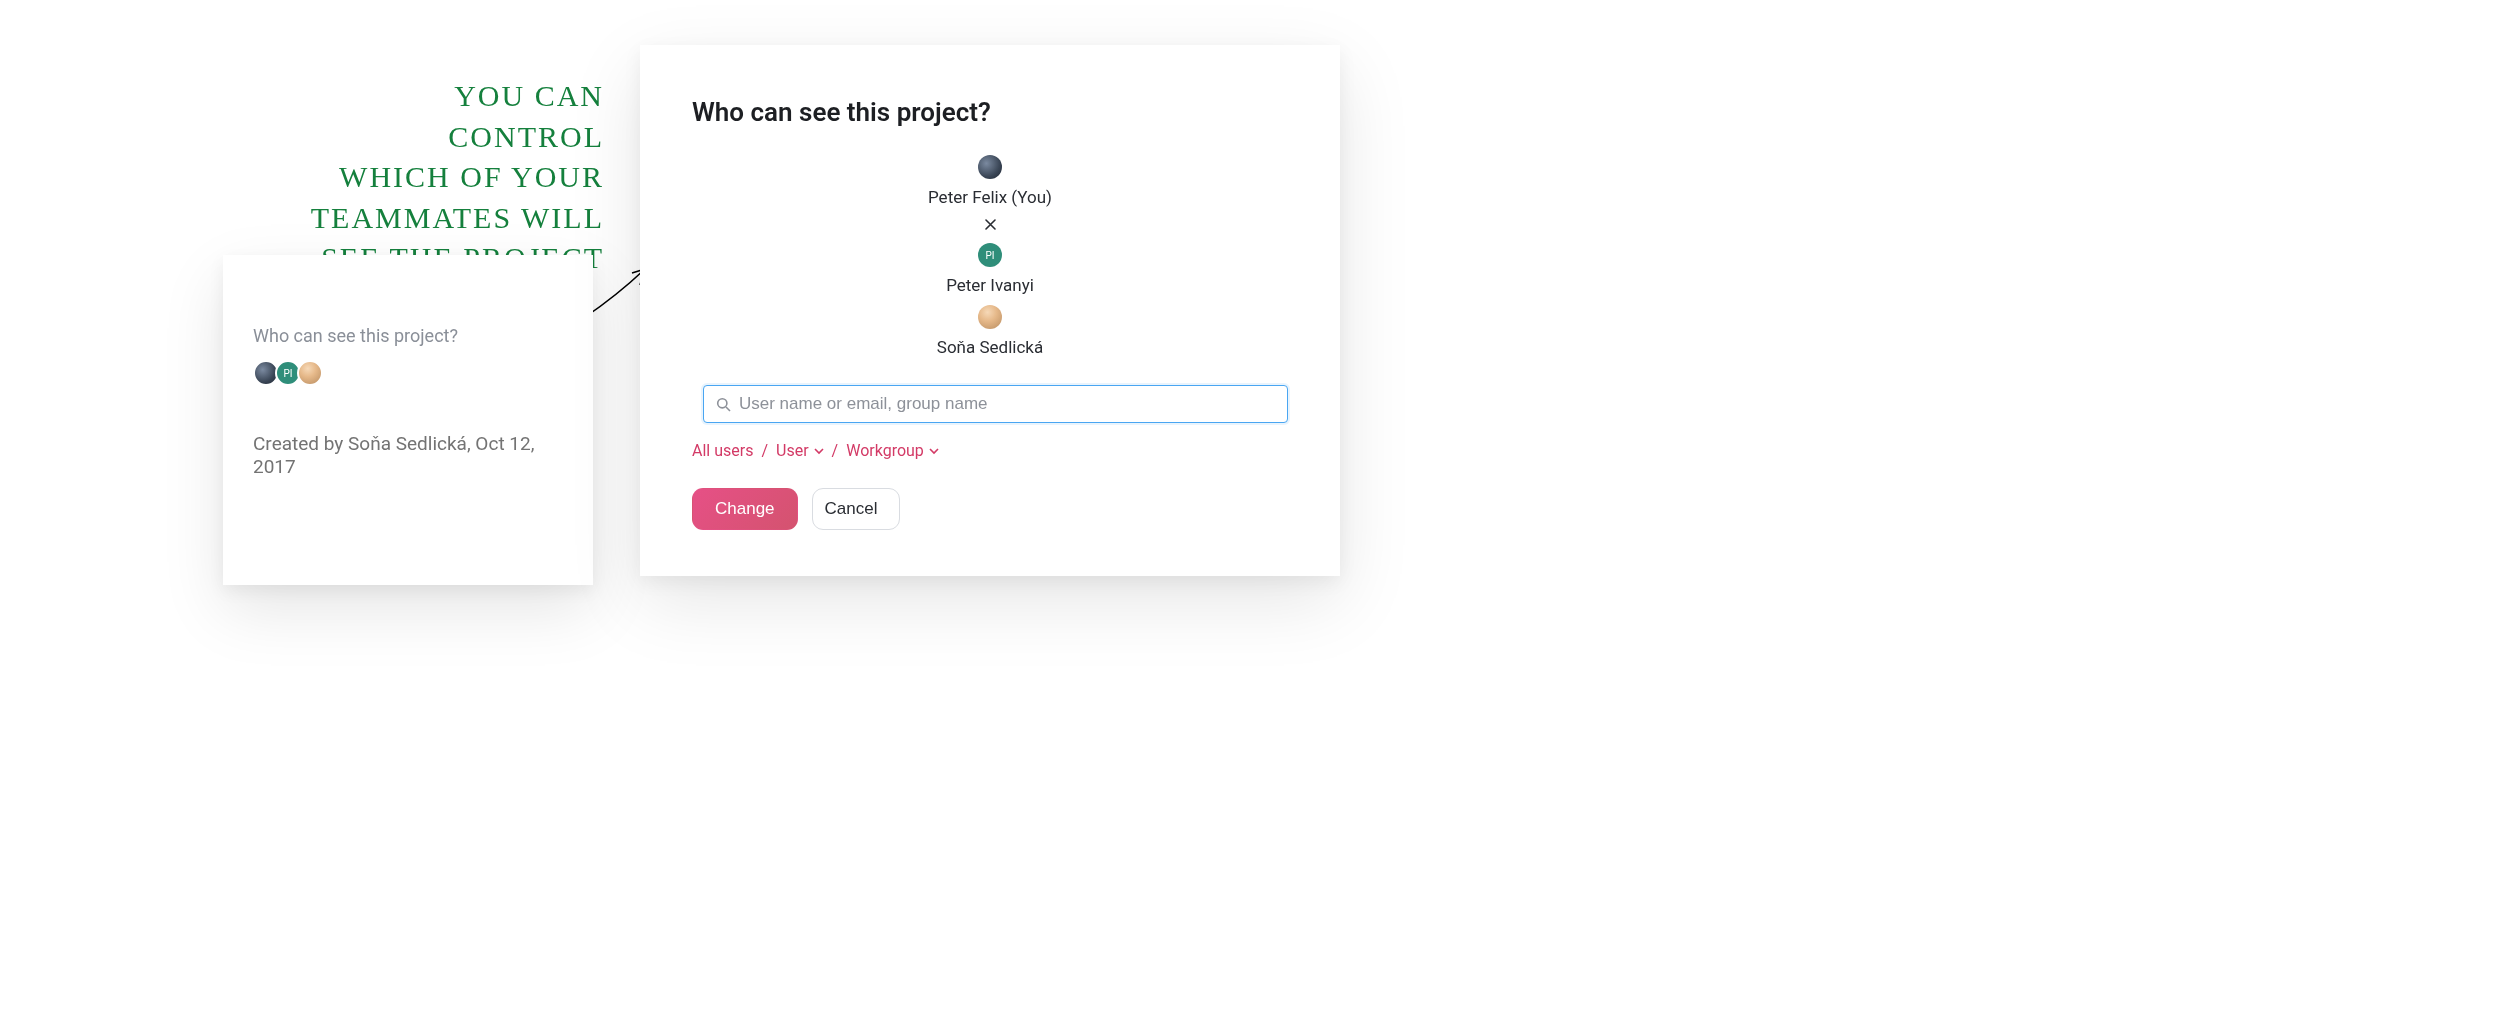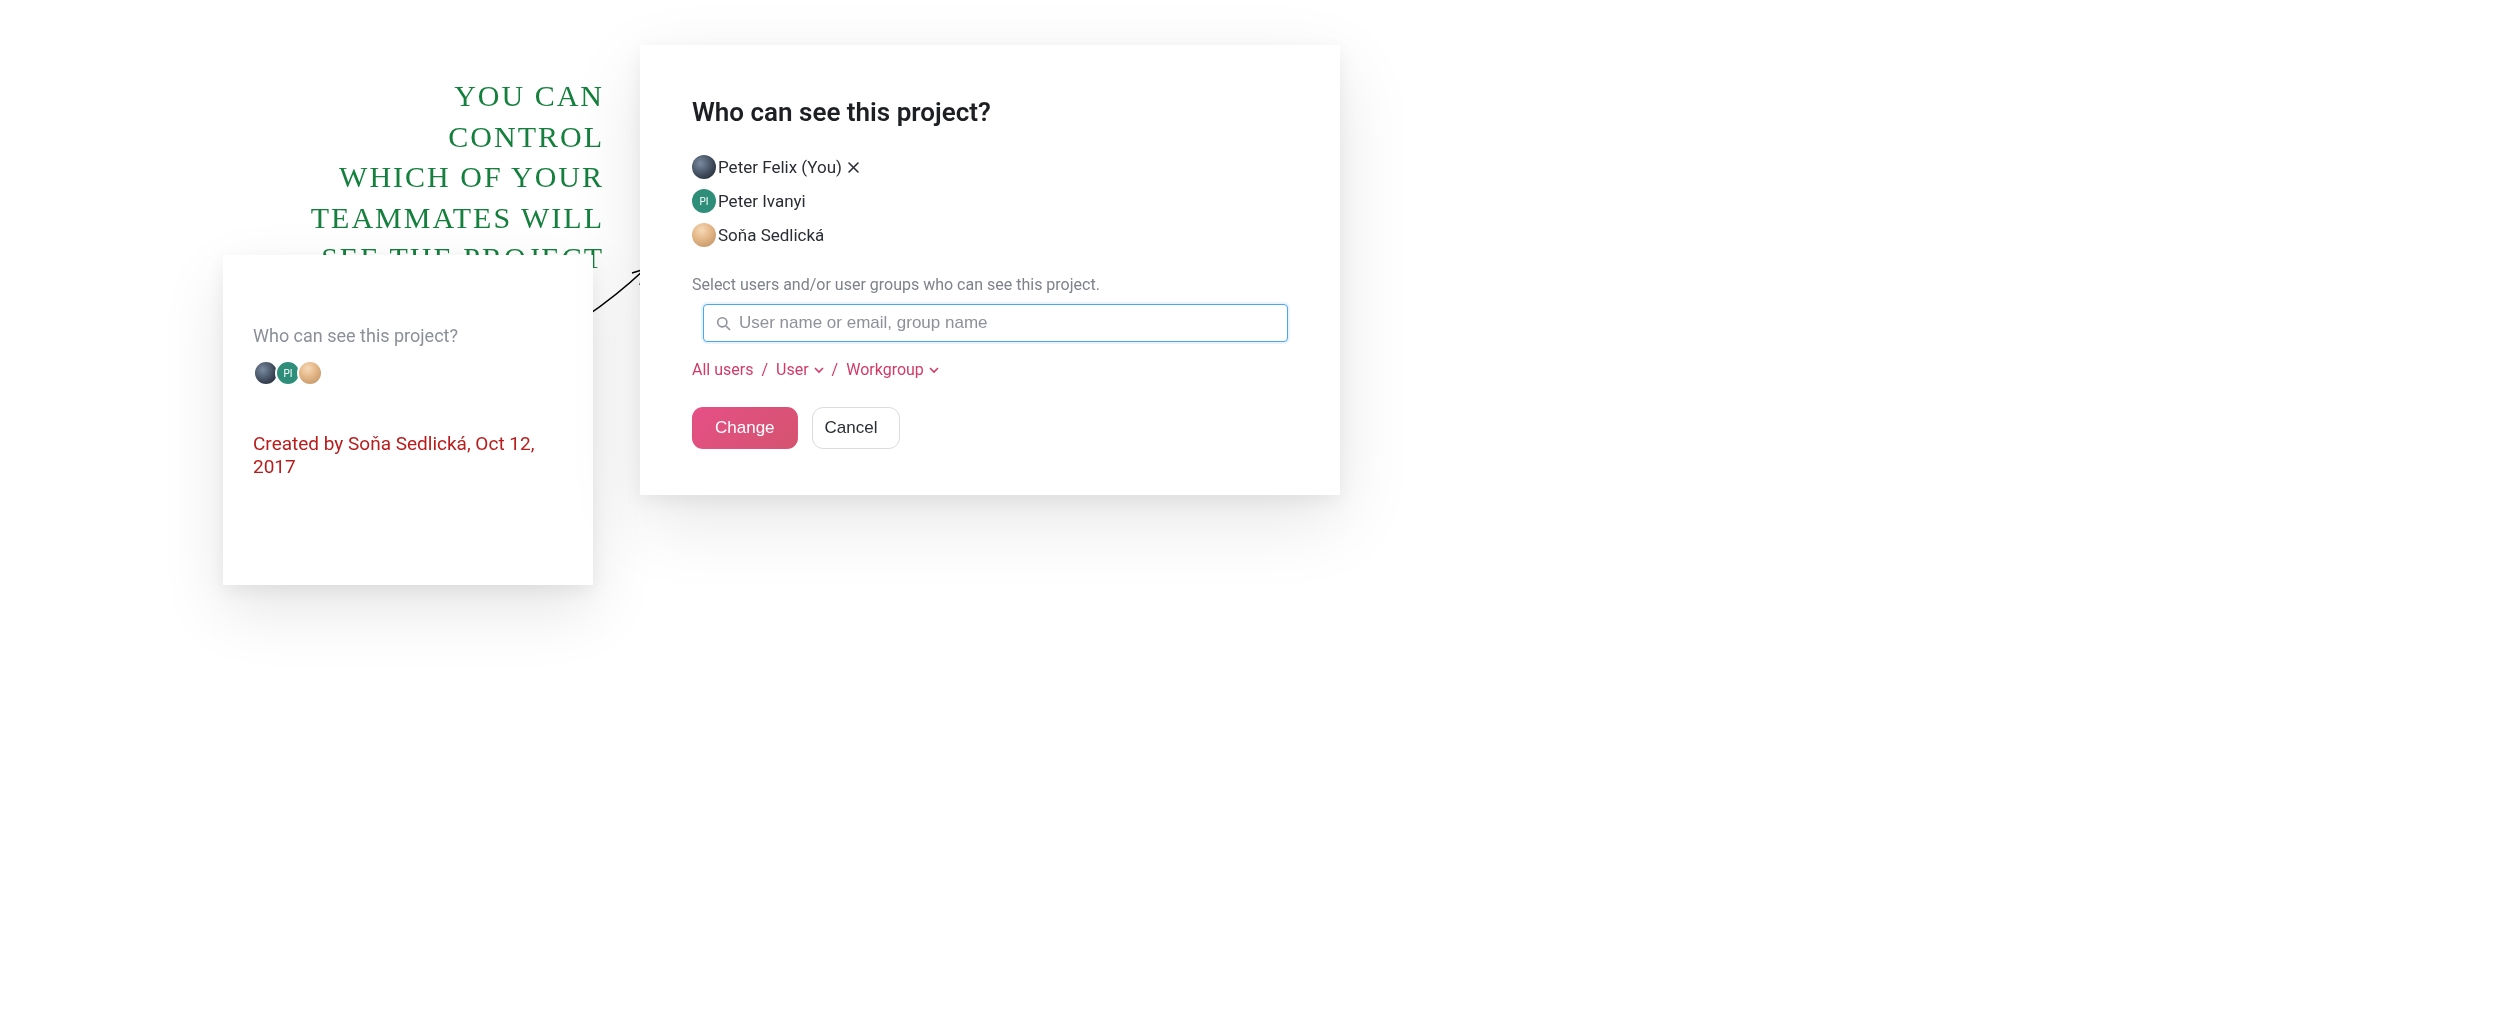--- a/index.html
+++ b/index.html
@@ -66,43 +66,43 @@
     font-size: 10px; color: #fff; flex: 0 0 auto;
     border: 2px solid #fff;
     background-size: cover;
   }
   .av-a { background: radial-gradient(circle at 35% 35%, #7b8aa0 0%, #3a4656 60%, #1e2530 100%); }
   .av-b { background: #2f8e7a; }
   .av-c { background: radial-gradient(circle at 40% 30%, #f6d9b8 0%, #e6b98a 40%, #b88c5f 100%); }
   .card-small .created {
     margin-top: 46px;
     font-size: 19px;
-    color: #b91c1c;
+    color: #737373;
   }
 
   
   .card-main {
     position: absolute;
     left: 640px;
     top: 45px;
     width: 700px;
     background: #ffffff;
     box-shadow: 0 25px 70px rgba(0,0,0,0.10), 0 6px 18px rgba(0,0,0,0.06);
     padding: 52px 52px 46px 52px;
   }
   .card-main h2 {
     font-size: 26px;
     font-weight: 600;
     color: #1d1f23;
     margin-bottom: 28px;
   }
   .member-list { display: flex; flex-direction: column; gap: 10px; margin-bottom: 28px; }
   .member {
-    display: flex; align-items: center; gap: 2px;
-    font-size: 17px; color: #2a2d33;
+    display: flex; align-items: center; gap: 8px;
+    font-size: 17px; color: #2a2d33; flex-direction: column;
   }
   .member .avatar { width: 24px; height: 24px; border: none; }
   .member .avatar.av-b { font-size: 10px; }
   .member .remove {
     font-size: 14px; color: #2a2d33; cursor: pointer;
     width: 18px; height: 18px; display: inline-flex; align-items: center; justify-content: center;
   }
 
   .helper {
     font-size: 16px; color: #7d828b; margin-bottom: 10px;
@@ -195,21 +195,20 @@
       <div class="member">
         <span class="avatar av-b">PI</span>
         <span>Peter Ivanyi</span>
       </div>
       <div class="member">
         <span class="avatar av-c"></span>
         <span>Soňa Sedlická</span>
       </div>
     </div>
 
-    <div class="helper">Select users and/or user groups who can see this project.</div>
 
     <div class="search-wrap">
       <svg width="15" height="15" viewBox="0 0 15 15" fill="none" stroke="#8d9199" stroke-width="1.6">
         <circle cx="6.3" cy="6.3" r="4.6"></circle>
         <line x1="10" y1="10" x2="14" y2="14"></line>
       </svg>
       <input class="search-input" type="text" placeholder="User name or email, group name" style="">
     </div>
 
     <div class="filter-row">

